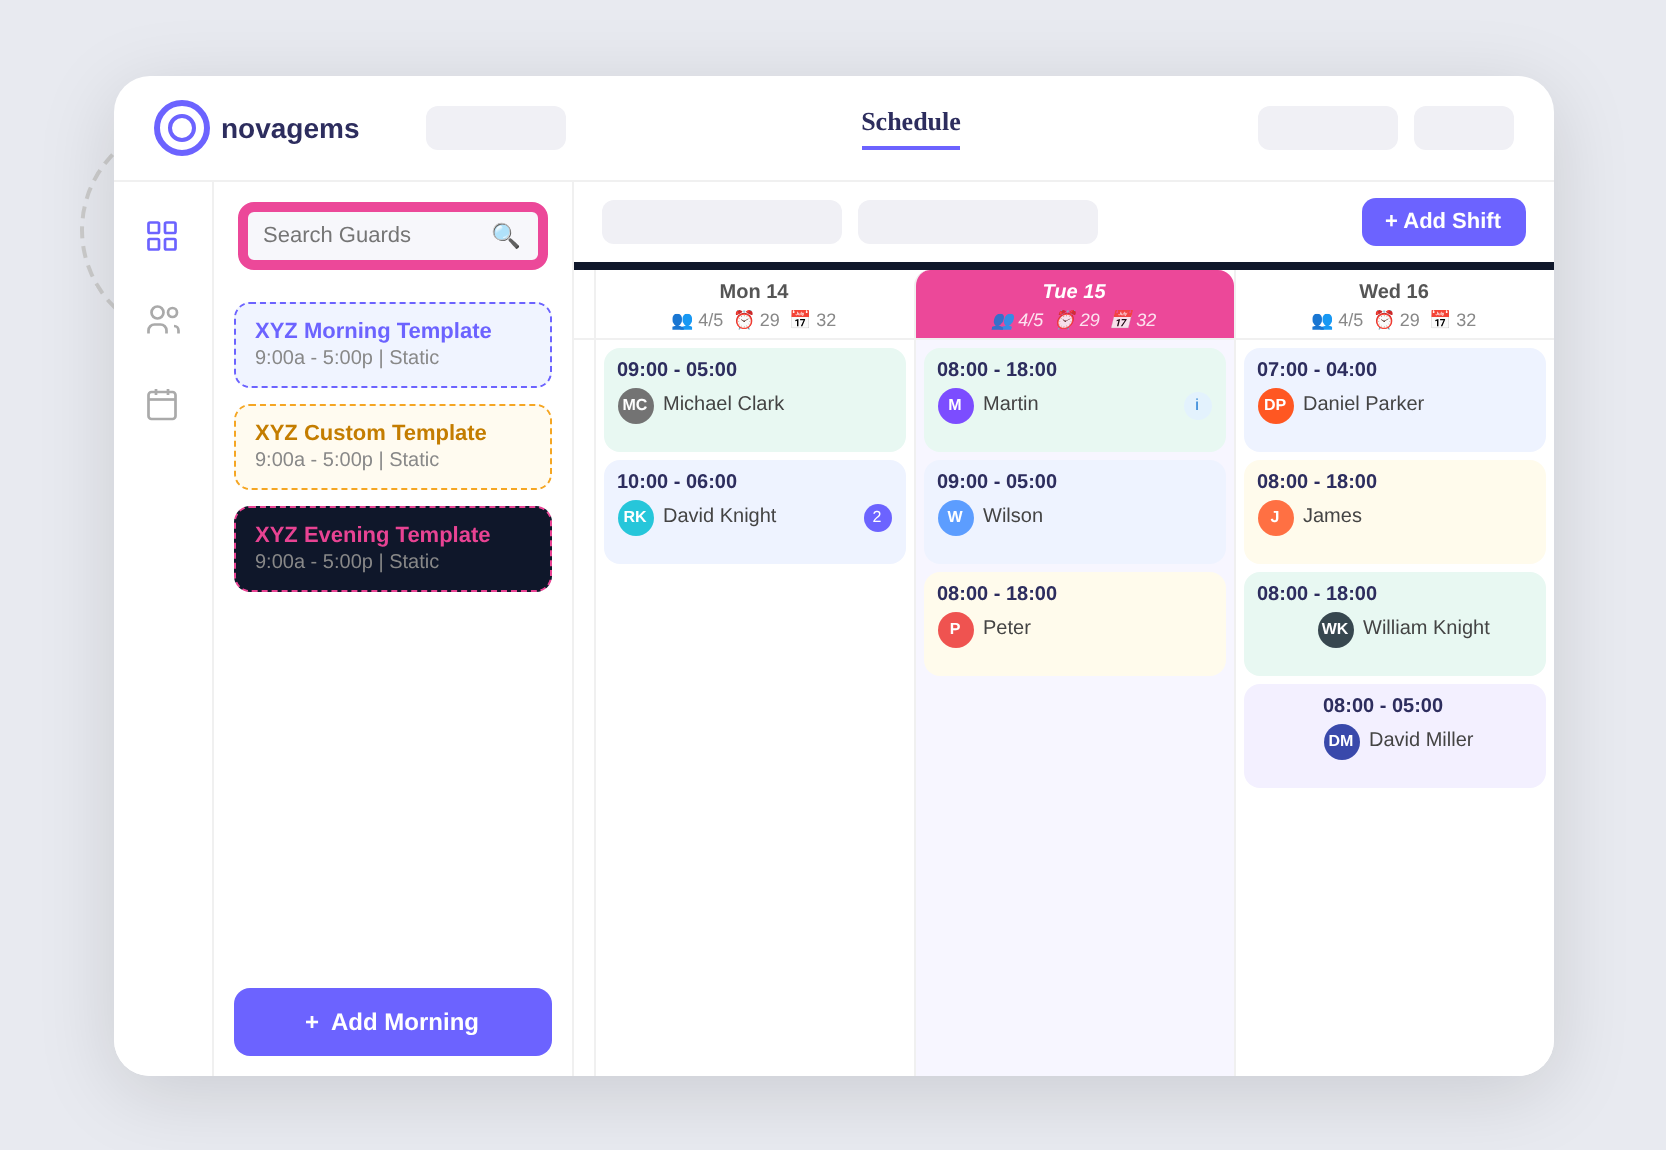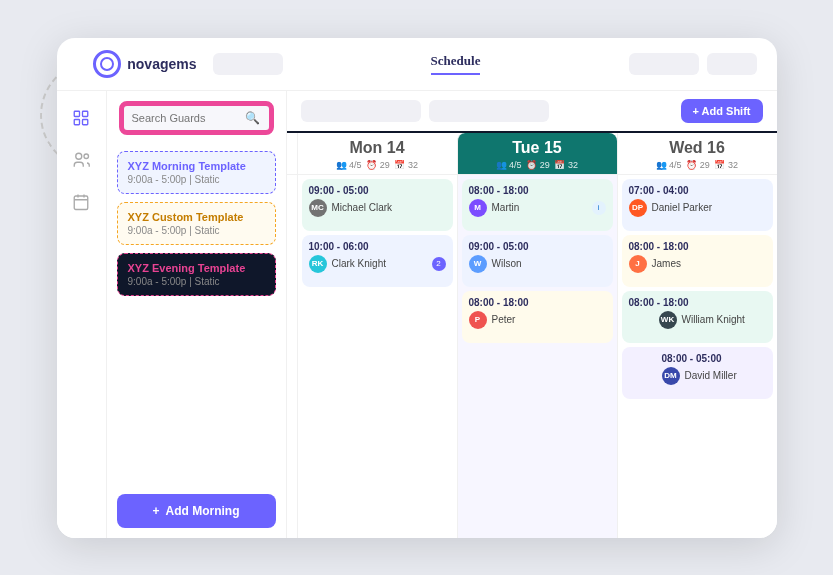--- a/index.html
+++ b/index.html
@@ -34,21 +34,20 @@
       padding: 12px 20px;
       border-bottom: 1px solid #f0f0f0;
       gap: 16px;
       flex-shrink: 0;
     }
     .logo-area {
       display: flex;
       align-items: center;
       gap: 6px;
       min-width: 120px;
-      justify-content: flex-end;
     }
     .logo-icon {
       width: 28px; height: 28px;
       border: 3px solid #6c63ff;
       border-radius: 50%;
       display: flex; align-items: center; justify-content: center;
       position: relative;
     }
     .logo-icon::after {
       content: '';
@@ -232,21 +231,21 @@
       overflow: hidden;
       background: #fff;
     }
 
     
     .schedule-toolbar {
       display: flex;
       align-items: center;
       padding: 8px 14px;
       gap: 8px;
-      border-bottom: 2px solid #0f172a;
+      border-bottom: 4px solid #0f172a;
       flex-shrink: 0;
     }
     .toolbar-pill {
       background: #f0f0f5;
       border-radius: 6px;
       height: 22px;
       flex: 1;
       max-width: 120px;
     }
     .add-shift-btn {
@@ -276,25 +275,26 @@
     }
     .cal-col-header {
       flex: 1;
       display: flex;
       flex-direction: column;
       align-items: center;
       padding: 6px 4px 4px;
       border-left: 1px solid #f0f0f0;
     }
     .cal-col-header.today {
-      background: #0f766e;
+      background: #ec4899;
       border-radius: 8px 8px 0 0;
+      font-style: italic;
     }
     .day-name {
-      font-size: 16px;
+      font-size: 10px;
       font-weight: 600;
       color: #555;
       margin-bottom: 3px;
     }
     .cal-col-header.today .day-name { color: #fff; }
     .day-stats {
       display: flex;
       gap: 5px;
       align-items: center;
     }
@@ -584,21 +584,21 @@
             <div class="shift-time">09:00 - 05:00</div>
             <div class="shift-person">
               <div class="avatar mc">MC</div>
               <span class="shift-name">Michael Clark</span>
             </div>
           </div>
           <div class="shift-card blue-light">
             <div class="shift-time">10:00 - 06:00</div>
             <div class="shift-person">
               <div class="avatar rk">RK</div>
-              <span class="shift-name">Clark Knight</span>
+              <span class="shift-name">David Knight</span>
               <div class="badge-num">2</div>
             </div>
           </div>
         </div>
 
         <div class="cal-col today-col">
           <div class="shift-card green">
             <div class="shift-time">08:00 - 18:00</div>
             <div class="shift-person">
               <div class="avatar ma">M</div>

